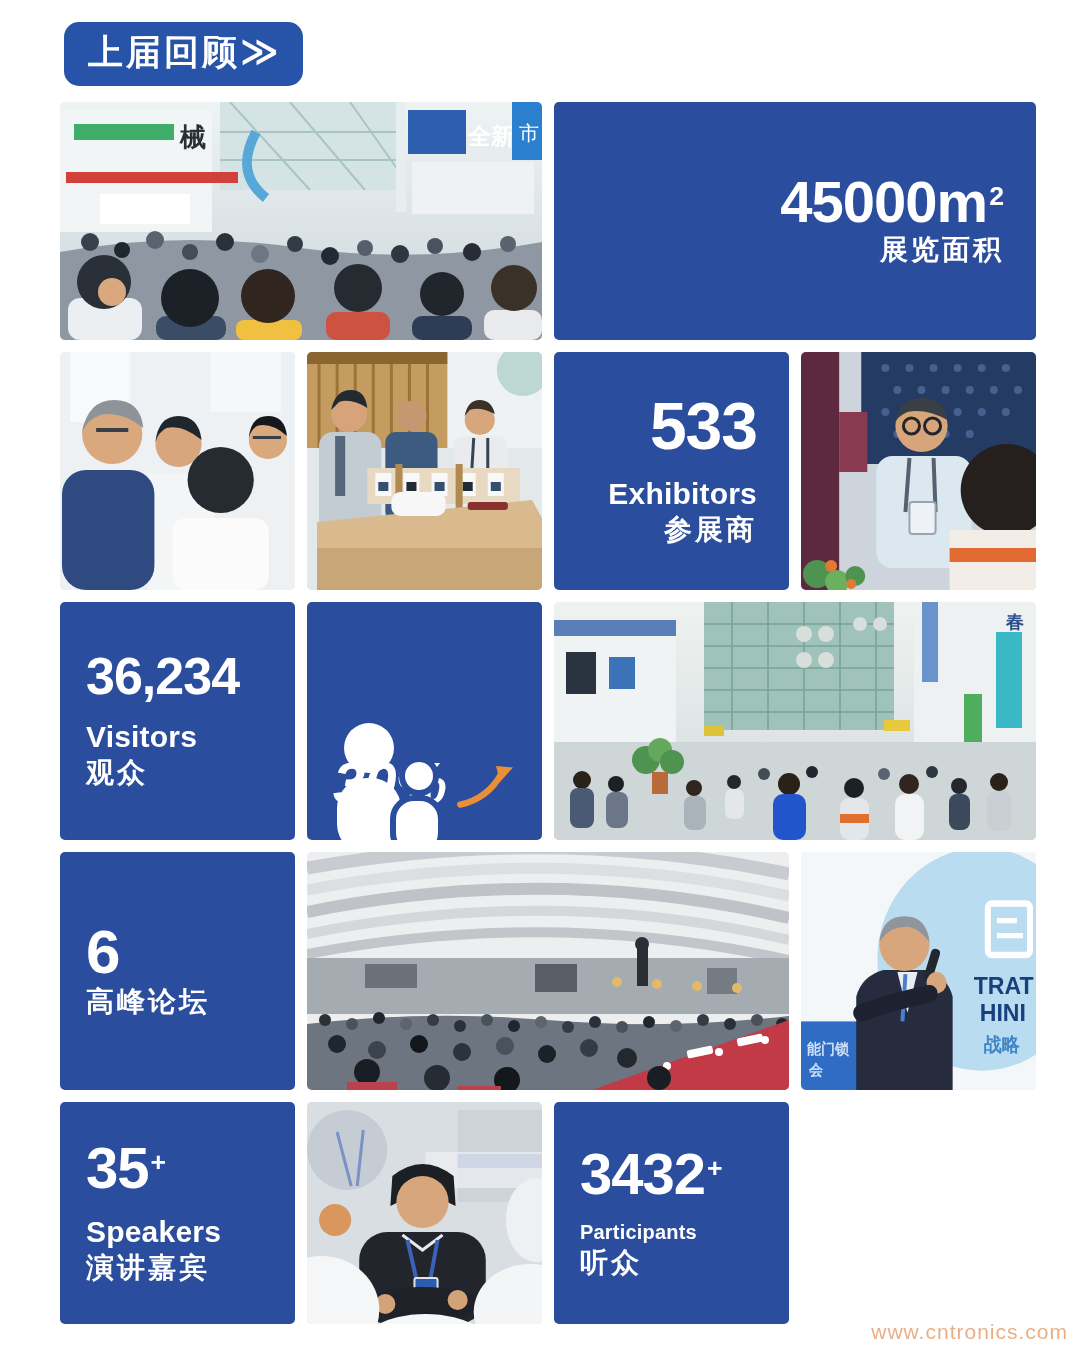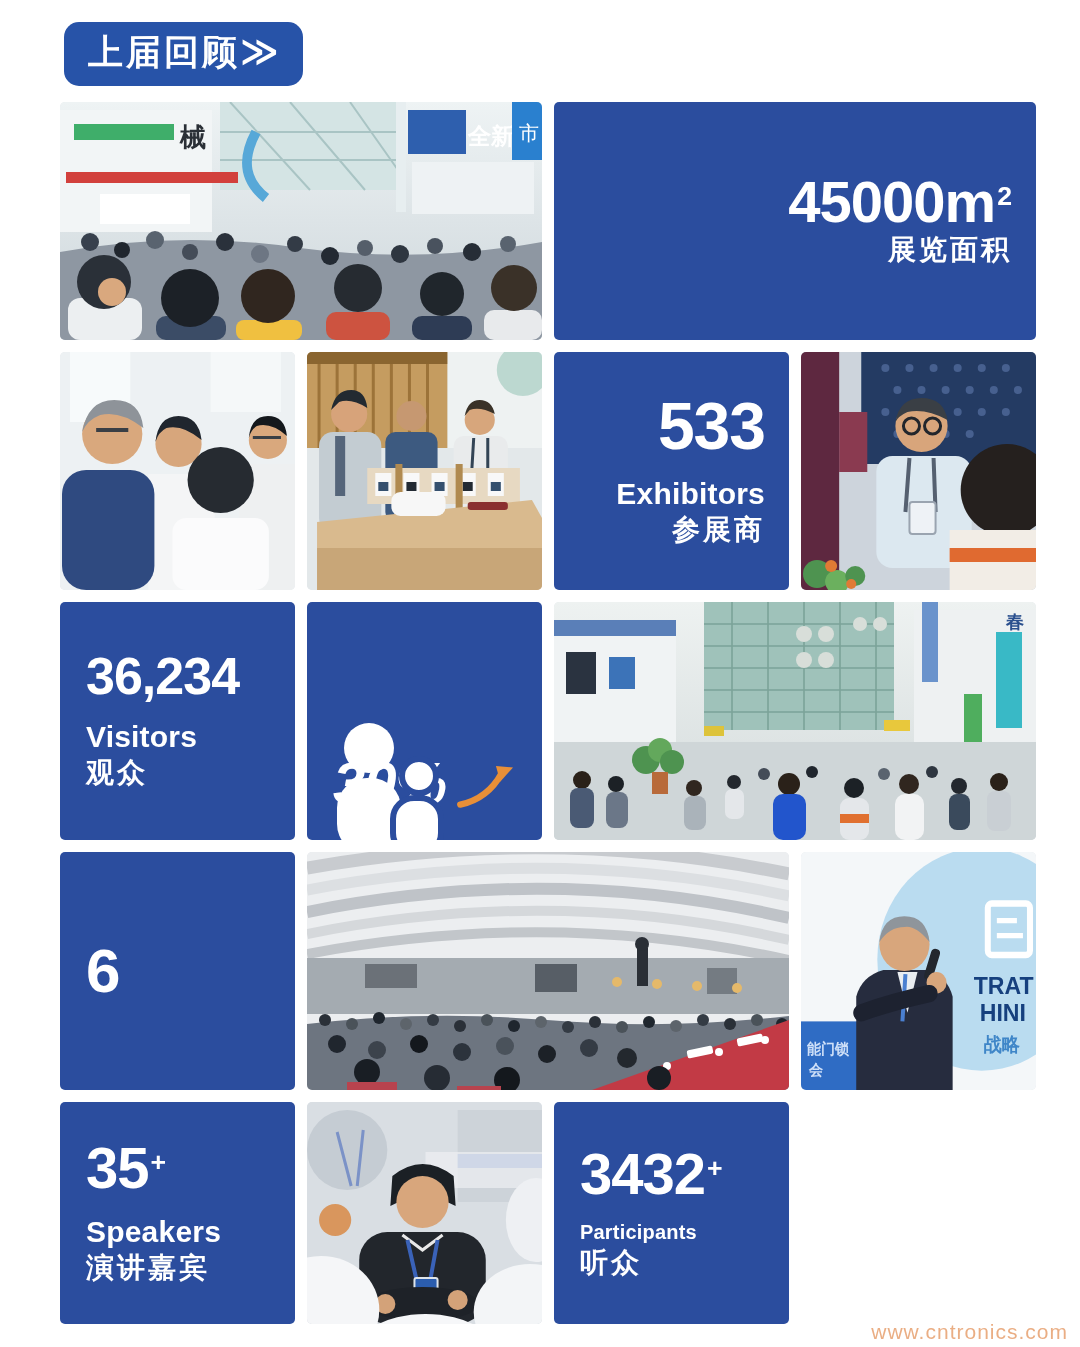--- a/index.html
+++ b/index.html
@@ -32,21 +32,21 @@
   .card{
     background:#2b4d9e;color:#ffffff;
     padding:22px 26px;display:flex;flex-direction:column;justify-content:center;
   }
   .card .num{font-weight:700;line-height:1;letter-spacing:-1px;white-space:nowrap;}
   .card .num sup{font-size:46%;vertical-align:baseline;position:relative;top:-0.62em;margin-left:2px;letter-spacing:0;}
   .card .en{font-weight:700;font-size:30px;margin-top:18px;letter-spacing:.2px;}
   .card .zh{font-weight:600;font-size:28px;letter-spacing:3px;}
   .align-right{align-items:flex-end;text-align:right;}
   .n58{font-size:58px;} .n66{font-size:66px;} .n52{font-size:52px;letter-spacing:-2px;} .n62{font-size:62px;}
-  .pad-r{padding-right:24px;}
+  .pad-r{padding-right:32px;}
   
   .card-growth{justify-content:flex-end;padding-top:34px;font-style:italic;}
   .growth-top{display:flex;align-items:flex-start;gap:10px;}
   .growth-top .num{font-size:58px;}
   .people-wrap{position:absolute;left:24px;bottom:-10px;width:128px;height:128px;}
   
   .watermark{
     position:absolute;right:12px;bottom:3px;
     font-size:21px;letter-spacing:1px;color:#e59a66;opacity:.8;
   }
@@ -314,20 +314,21 @@
       <circle cx="210" cy="172" r="6" fill="#444c58"></circle>
         <circle cx="258" cy="170" r="6" fill="#20262e"></circle>
       <circle cx="330" cy="172" r="6" fill="#59636f"></circle>
         <circle cx="378" cy="170" r="6" fill="#2e3640"></circle>
     </svg>
   </div>
 
 
   <div class="tile card">
     <div class="num n62">6</div>
+    <div class="zh">高峰论坛</div>
   </div>
 
   <div class="tile photo span2" aria-label="conference-hall-audience">
     <svg viewBox="0 0 482 238" preserveAspectRatio="none">
       <rect width="482" height="238" fill="#eceef0"></rect>
       <path d="M0,16 C160,-12 320,-12 482,22" stroke="#c8cbcf" stroke-width="13" fill="none"></path>
       <path d="M0,38 C160,8 320,8 482,44" stroke="#dcdfe2" stroke-width="11" fill="none"></path>
       <path d="M0,60 C160,28 320,28 482,66" stroke="#bfc3c8" stroke-width="12" fill="none"></path>
       <path d="M0,82 C160,50 320,50 482,88" stroke="#d5d8db" stroke-width="10" fill="none"></path>
       <path d="M0,102 C160,72 320,72 482,108" stroke="#c2c6ca" stroke-width="10" fill="none"></path>

